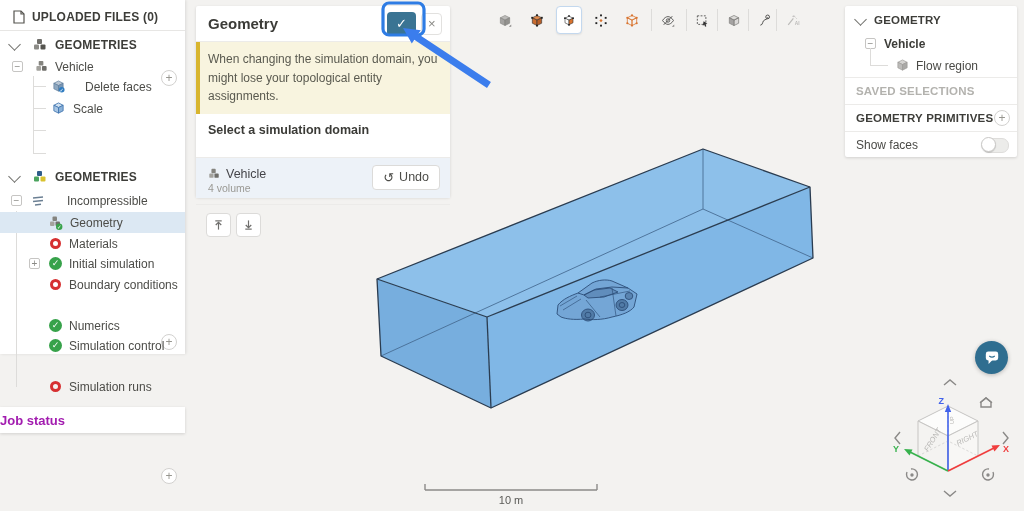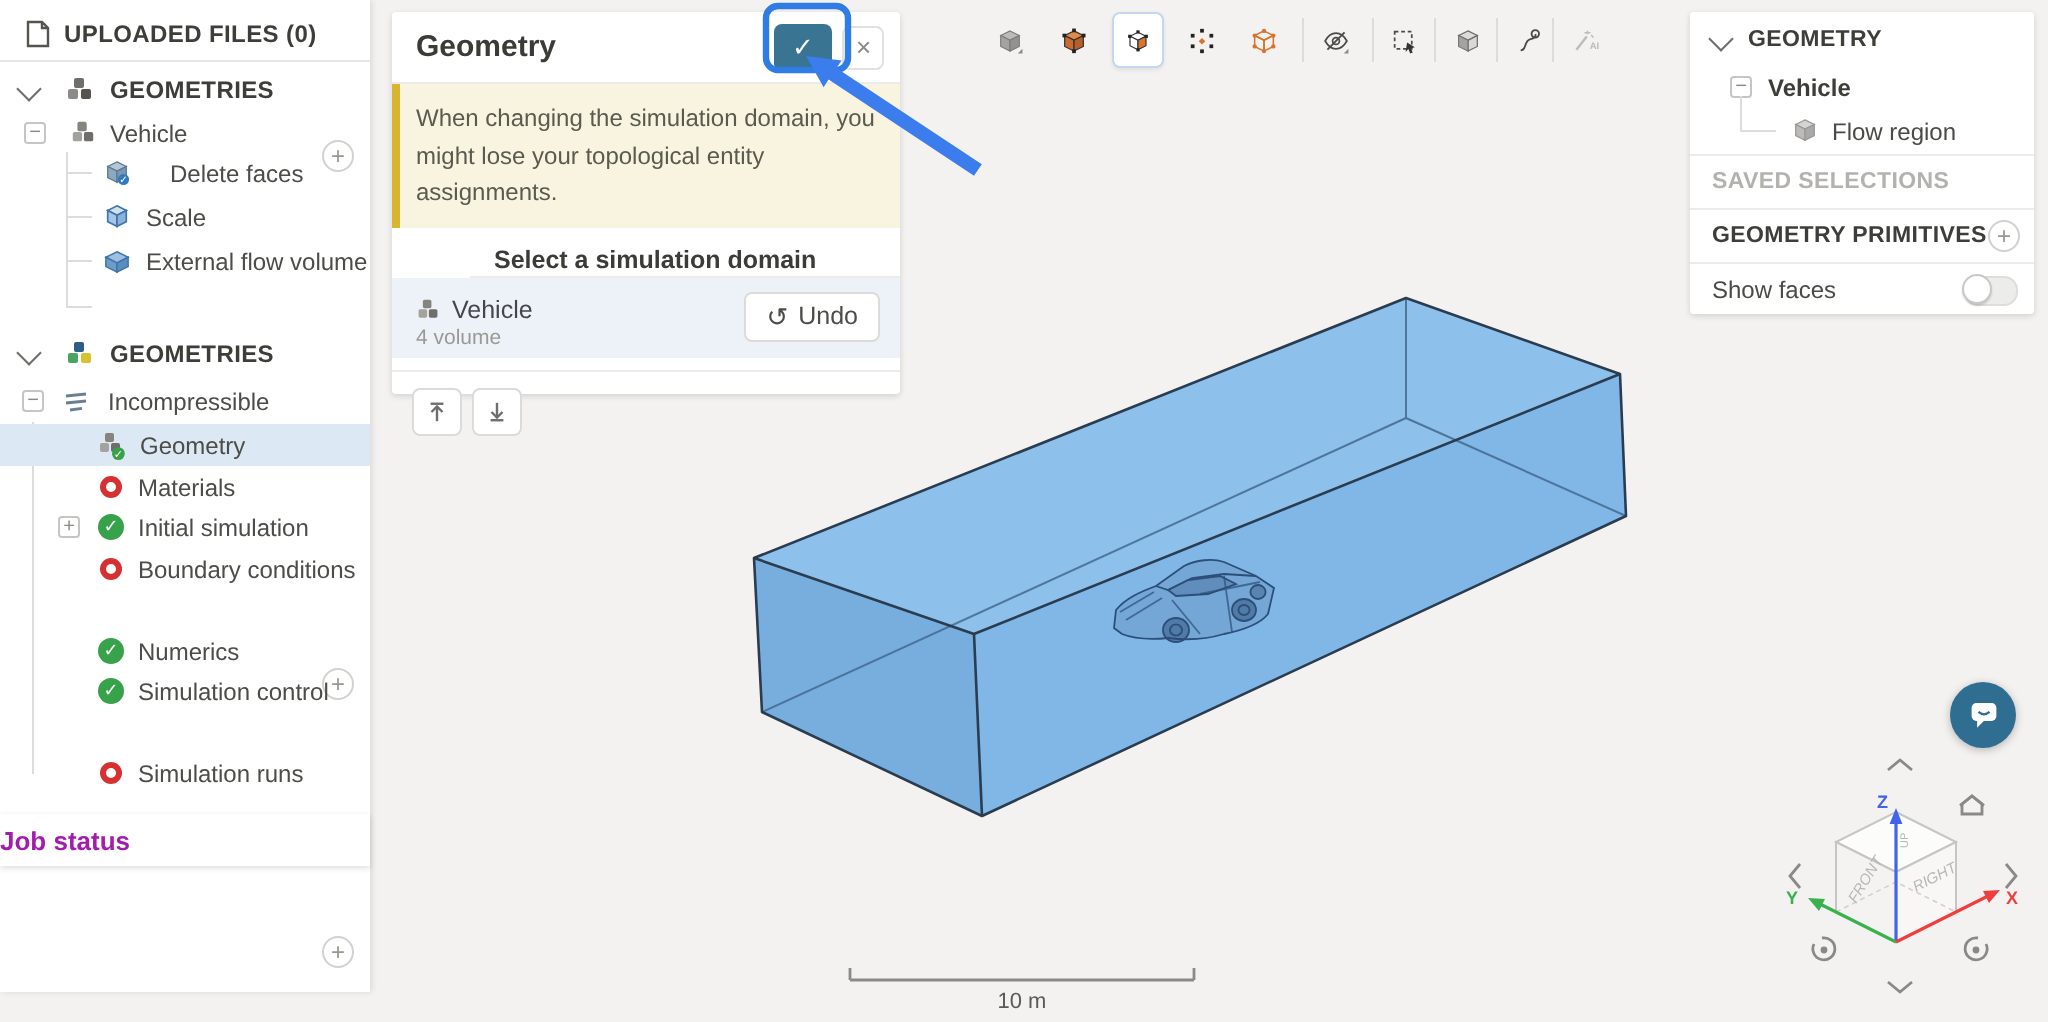--- a/index.html
+++ b/index.html
@@ -1,21 +1,21 @@
 <!DOCTYPE html>
 <html><head>
 <meta charset="utf-8">
 <style>
   html,body{margin:0;padding:0;background:#d8d7d5;}
   .stage{position:relative;width:1024px;height:511px;background:#f3f2f0;overflow:hidden;
          font-family:"Liberation Sans",sans-serif;color:#4a4a46;}
   svg text{font-family:"Liberation Sans",sans-serif;}
   .card{position:absolute;background:#fff;box-shadow:0 1px 3px rgba(0,0,0,.14);}
   
-  .sidebar{left:0;top:0;width:185px;height:496px;box-shadow:1px 0 3px rgba(0,0,0,.10);}
+  .sidebar{left:0;top:0;width:185px;height:354px;box-shadow:1px 0 3px rgba(0,0,0,.10);}
   .trow{position:absolute;left:0;width:185px;height:21px;display:flex;align-items:center;font-size:12px;color:#4c4c48;}
   .trow .lbl{white-space:nowrap;}
   .hdr{font-weight:bold;color:#3d3d39;font-size:12px;letter-spacing:.2px;}
   .chev{width:8px;height:8px;border-left:1.6px solid #6e6e6a;border-bottom:1.6px solid #6e6e6a;
         transform:rotate(-45deg);display:inline-block;}
   .exp{width:11px;height:11px;border:1px solid #c6c5c3;border-radius:2px;background:#fff;color:#8a8a86;
        font-size:10px;line-height:9px;text-align:center;display:inline-block;box-sizing:border-box;}
   .exp.minus::before{content:"−";} .exp.plus::before{content:"+";}
   .pluscirc{position:absolute;right:8px;width:16px;height:16px;border:1px solid #d2d1cf;border-radius:50%;
         color:#97968f;font-size:12px;line-height:14px;text-align:center;background:#fff;box-sizing:border-box;}
@@ -28,21 +28,21 @@
   .divline{position:absolute;left:0;width:185px;height:1px;background:#e7e6e4;}
   .jobcard{left:0;top:407px;width:185px;height:26px;display:flex;align-items:center;}
   .jobcard .lbl{font-size:13px;font-weight:bold;color:#a21caf;}
   
   .gpanel{left:196px;top:6px;width:254px;height:191px;border-radius:2px;}
   .gp-title{display:flex;align-items:center;height:35px;border-bottom:1px solid #eceBe9;}
   .gp-title .t{font-size:15px;font-weight:bold;color:#3b3b37;margin-left:12px;flex:1;}
   .btn-ok{width:29px;height:24px;background:#3a7493;border:none;border-radius:4px;color:#fff;font-size:13px;margin-right:5px;}
   .btn-x{width:21px;height:22px;background:#fff;border:1px solid #e2e1df;border-radius:4px;color:#8a8a86;font-size:13px;margin-right:8px;line-height:18px;}
   .warn{background:#f8f4df;border-left:4px solid #d8b52e;padding:8px 10px 8px 8px;font-size:12px;line-height:1.55;color:#5a5a50;}
-  .gp-sec{font-size:12.5px;font-weight:bold;color:#3b3b37;padding:9px 12px 1px 12px;border-bottom:1px solid #eceBe9;margin-left:39px;}
+  .gp-sec{font-size:12.5px;font-weight:bold;color:#3b3b37;padding:9px 12px 20px 12px;border-bottom:1px solid #eceBe9;}
   .dom-row{background:#edf2f8;height:40px;display:flex;align-items:center;position:relative;}
   .dom-name{font-size:12.5px;color:#45454a;margin-left:6px;}
   .dom-sub{position:absolute;left:12px;bottom:4px;font-size:10.5px;color:#9a9994;}
   .btn-undo{position:absolute;right:10px;top:7px;height:25px;background:#fff;border:1px solid #dcdbd9;border-radius:4px;
         font-size:12.5px;color:#4c4c48;padding:0 10px;display:flex;align-items:center;gap:5px;}
   .gp-foot{border-top:1px solid #eceBe9;margin-top:6px;padding:8px 0 0 10px;display:flex;gap:5px;}
   .btn-mini{width:25px;height:24px;background:#fff;border:1px solid #dcdbd9;border-radius:4px;display:flex;align-items:center;justify-content:center;}
   
   .tbtn{position:absolute;top:6px;width:26px;height:28px;display:flex;align-items:center;justify-content:center;
         background:transparent;border:none;border-radius:4px;}
@@ -266,28 +266,20 @@
       <span class="lbl" style="margin-left:20px">Delete faces</span>
     </div>
     <div class="trow" style="top:98px">
       <svg style="margin-left:52px" width="13" height="13" viewBox="0 0 14 14">
         <polygon points="7,1 12,3.5 7,6 2,3.5" fill="#cfe0f0" stroke="#3f74ae" stroke-width=".9"></polygon>
           <polygon points="2,3.5 7,6 7,12 2,9.5" fill="#a8c6e4" stroke="#3f74ae" stroke-width=".9"></polygon>
           <polygon points="7,6 12,3.5 12,9.5 7,12" fill="#8ab1d8" stroke="#3f74ae" stroke-width=".9"></polygon>
       </svg>
       <span class="lbl" style="margin-left:8px">Scale</span>
     </div>
-    <div class="trow" style="top:120px">
-      <svg style="margin-left:52px" width="13" height="13" viewBox="0 0 14 14">
-        <polygon points="7,2 13,5 7,8 1,5" fill="#9dc0e2" stroke="#3f74ae" stroke-width=".8"></polygon>
-          <polygon points="1,5 7,8 7,13 1,10" fill="#6d9cc8" stroke="#3f74ae" stroke-width=".8"></polygon>
-          <polygon points="7,8 13,5 13,10 7,13" fill="#5b8cbc" stroke="#3f74ae" stroke-width=".8"></polygon>
-      </svg>
-      <span class="lbl" style="margin-left:8px">External flow volume</span>
-    </div>
 
     <div class="trow" style="top:166px">
       <span class="chev" style="margin-left:10px"></span>
       <svg style="margin-left:14px" width="14" height="14" viewBox="0 0 14 14">
         <rect x="4" y="1" width="5" height="5" rx="1" fill="#2f5d8a"></rect>
           <rect x="1" y="6.5" width="5" height="5" rx="1" fill="#4ba45e"></rect>
           <rect x="7.5" y="6.5" width="5" height="5" rx="1" fill="#d9c22f"></rect>
       </svg>
       <span class="lbl hdr" style="margin-left:8px">GEOMETRIES</span>
       <span class="pluscirc" style="top:168px">+</span>
@@ -295,21 +287,21 @@
 
     <div class="trow" style="top:190px">
       <span class="exp minus" style="margin-left:11px"></span>
       <svg style="margin-left:9px" width="14" height="12" viewBox="0 0 14 12">
         <g stroke="#6b7f93" stroke-width="1.4" fill="none">
             <line x1="2" y1="3" x2="12" y2="2"></line>
             <line x1="2" y1="6.5" x2="12" y2="5.5"></line>
             <line x1="4" y1="10" x2="10" y2="9.2"></line>
           </g>
       </svg>
-      <span class="lbl" style="margin-left:9px">Incompressible</span>
+      <span class="lbl" style="margin-left:22px">Incompressible</span>
     </div>
 
     <div class="conn" style="left:16px;top:211px;width:1px;height:176px"></div>
 
     <div class="trow selrow" style="top:212px">
       <svg style="margin-left:49px" width="14" height="14" viewBox="0 0 14 14">
         <rect x="3.5" y="0.5" width="4.5" height="4.5" rx="1" fill="#85847f"></rect>
           <rect x="1" y="5.5" width="4.5" height="4.5" rx="1" fill="#a3a29d"></rect>
           <rect x="6.5" y="5.5" width="4.5" height="4.5" rx="1" fill="#6f6e6a"></rect>
         <circle cx="10.2" cy="10.8" r="3.2" fill="#37a24a"></circle>

